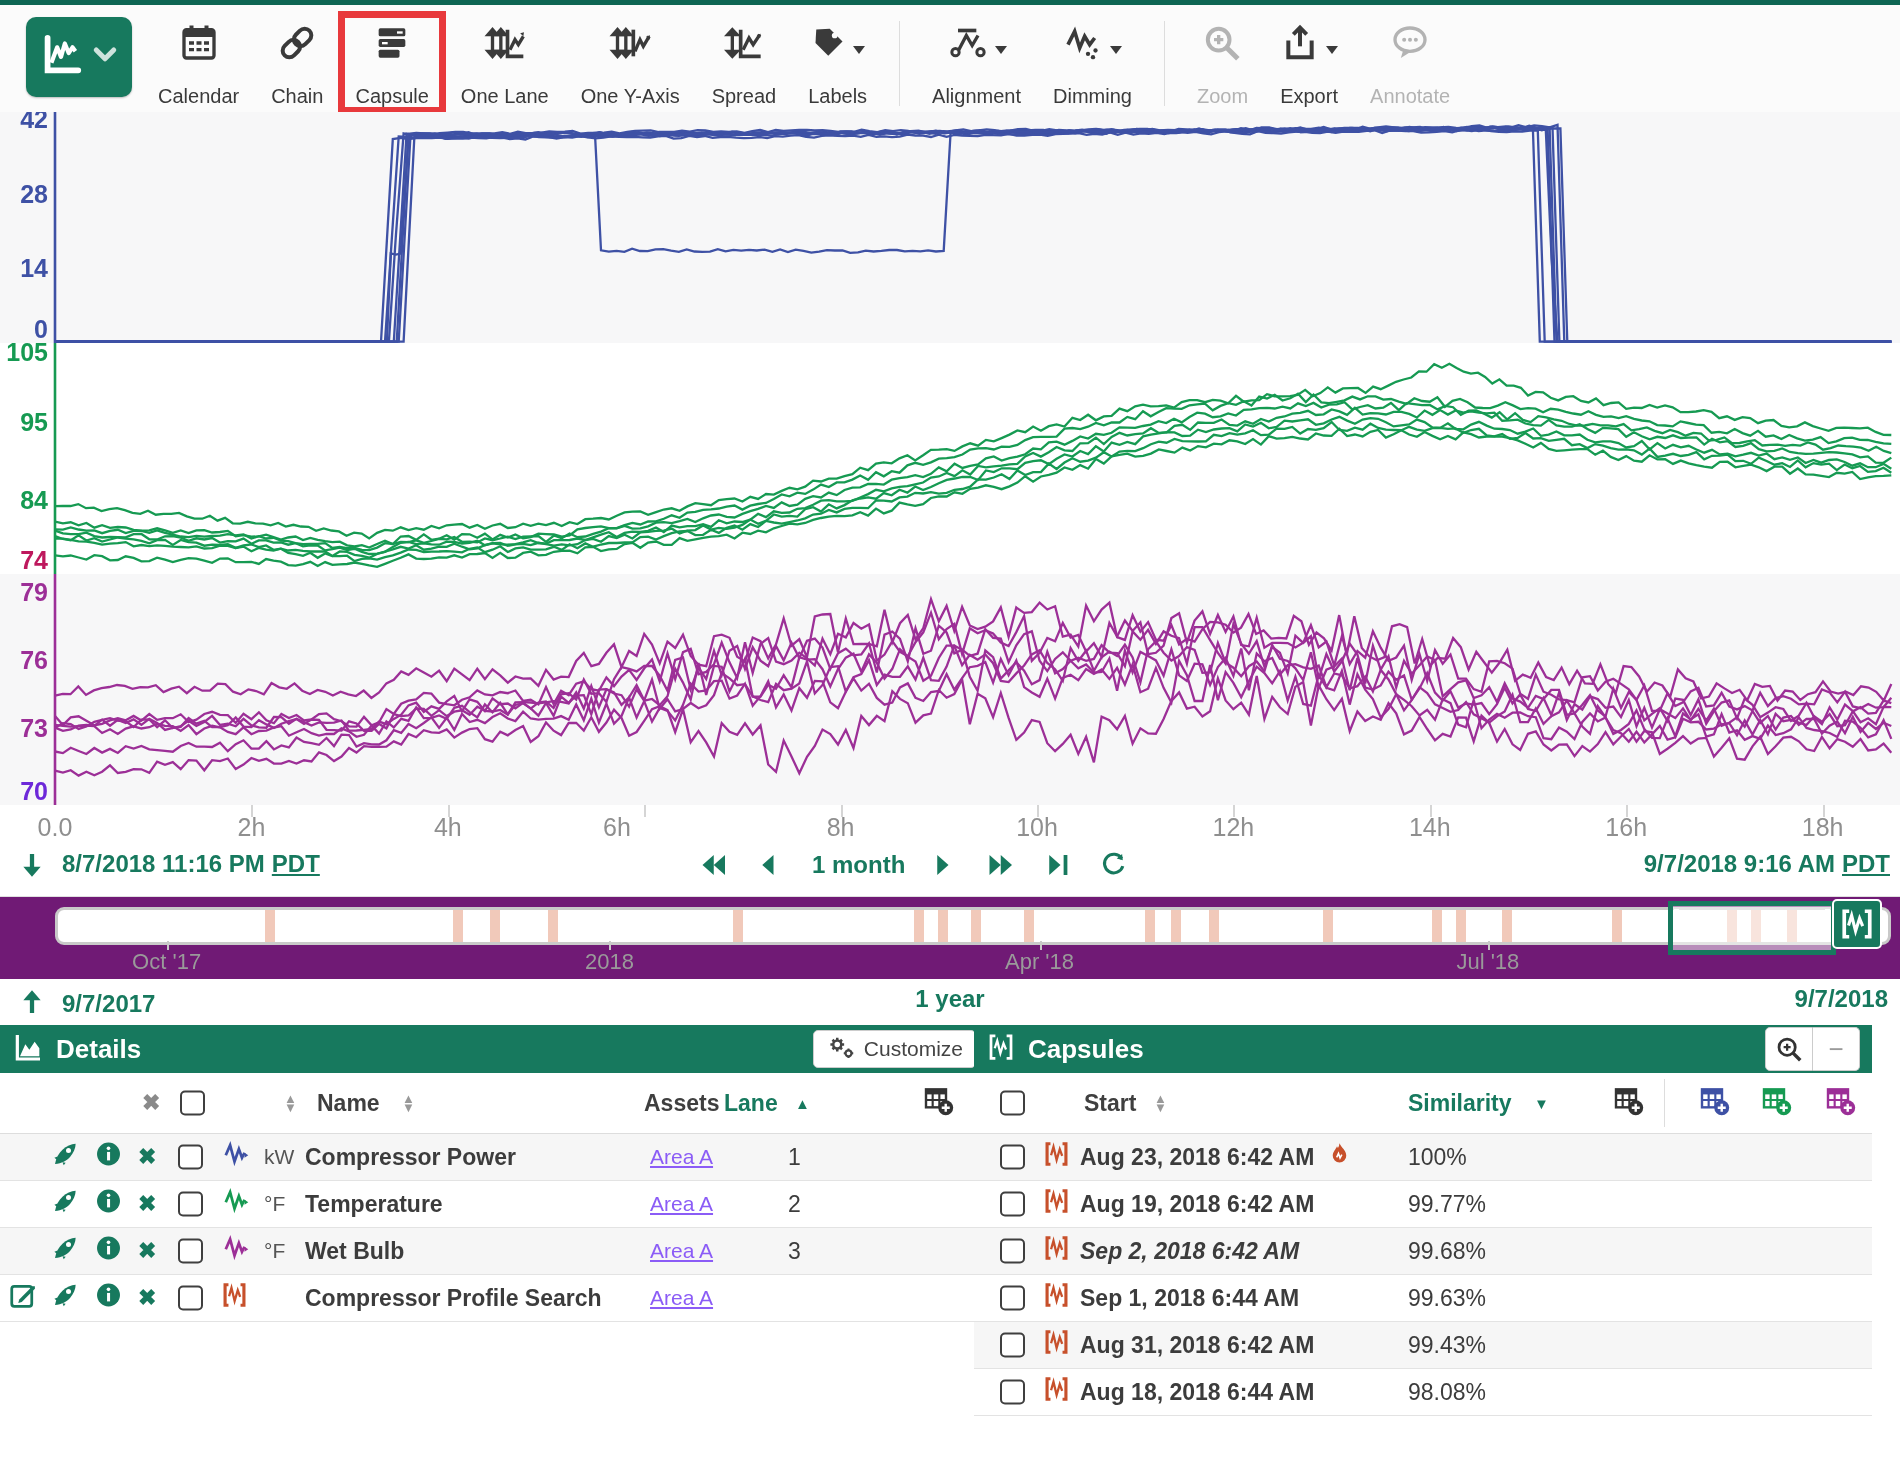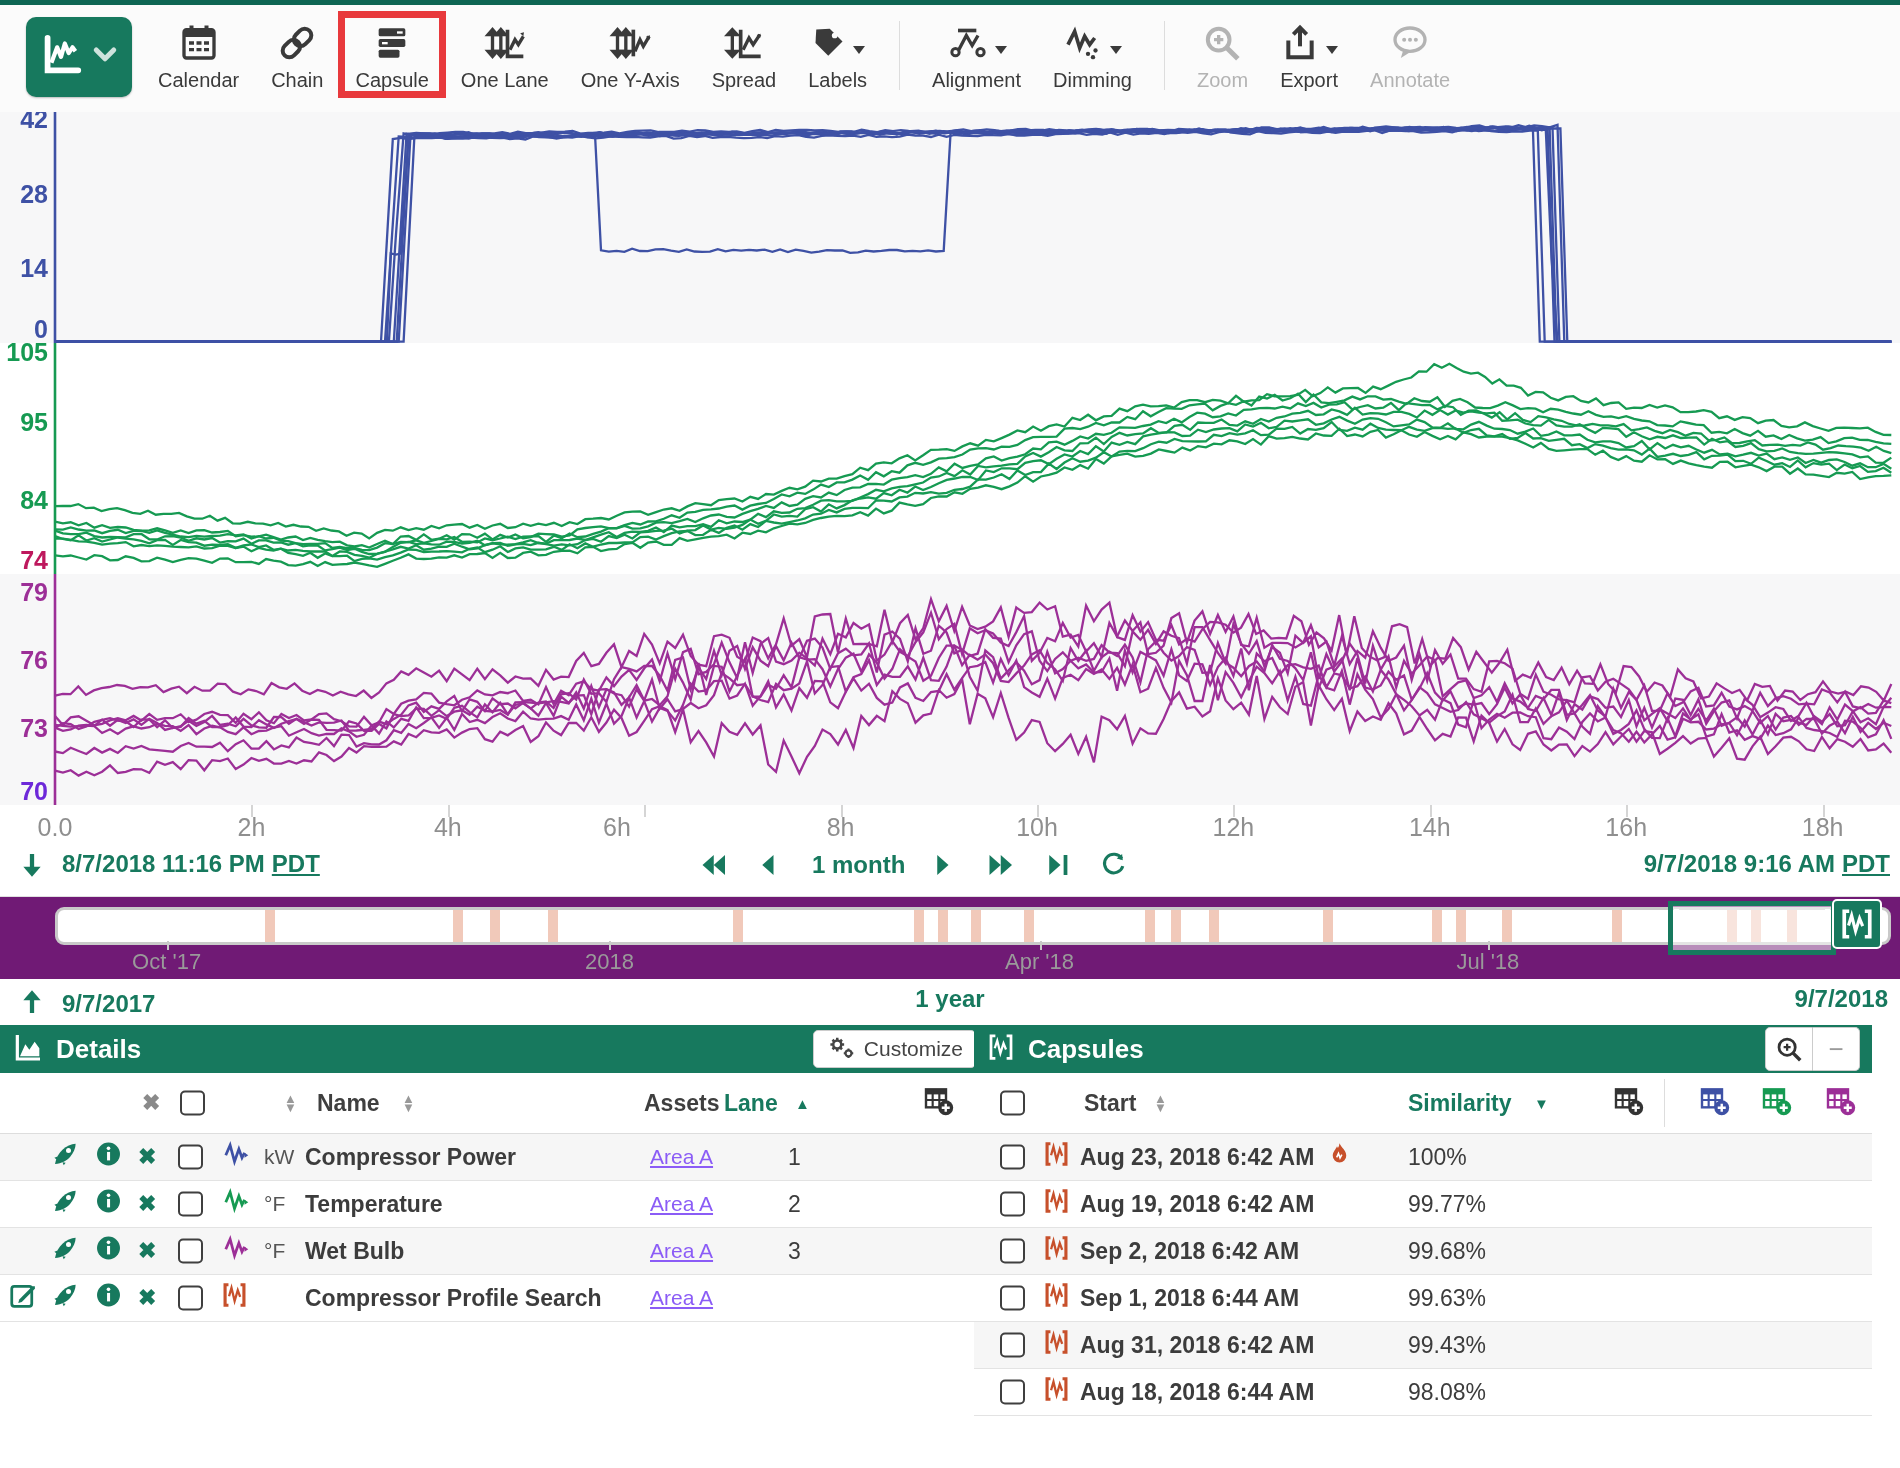--- a/index.html
+++ b/index.html
@@ -9,21 +9,21 @@
   
   .toolbar{position:absolute;top:5px;left:0;right:0;height:107px;background:#fbfbfb;
            border-bottom:1px solid #e2e2e2;}
   .wsbtn{position:absolute;left:26px;top:12px;width:106px;height:80px;background:#17795E;
          border-radius:10px;display:flex;align-items:center;justify-content:center;gap:6px;
          box-shadow:0 1px 2px rgba(0,0,0,.25);cursor:pointer;}
   .titems{position:absolute;left:158px;top:14px;display:flex;align-items:stretch;gap:32px;}
   .titem{position:relative;display:flex;flex-direction:column;align-items:center;cursor:pointer;color:#3a3a3a;}
   .titem.disabled{color:#b3b3b3;cursor:default;}
   .ticon{height:48px;display:flex;align-items:center;}
-  .tlabel{font-size:20px;margin-top:2px;white-space:nowrap;}
+  .tlabel{font-size:20px;margin-top:18px;white-space:nowrap;}
   .tdivider{width:1px;background:#ddd;margin:2px 0;}
   .caret{display:inline-block;width:0;height:0;border:6px solid transparent;border-top:8px solid currentColor;
          margin-left:6px;transform:translateY(10px);}
   .hlbox{position:absolute;top:-8px;bottom:-6px;left:-17px;right:-17px;border:7px solid #E8393C;}
   
   .chart{position:absolute;top:112px;left:0;width:1900px;height:693px;}
   .lane{position:relative;width:1900px;height:231px;overflow:hidden;}
   .lane svg{position:absolute;inset:0;}
   .ytick{position:absolute;right:1852px;transform:translateY(-50%);font-size:25px;font-weight:bold;width:48px;text-align:right;}
   .xstrip{position:absolute;top:805px;left:0;width:1900px;height:38px;}
@@ -650,21 +650,21 @@
               </svg></span>
             <span class="abs capdate" style="left: 106px;">Aug 19, 2018 6:42 AM</span>
             <span class="abs simval" style="left: 434px;">99.77%</span>
           </div>
           <div class="trow alt">
             <span class="abs checkbox" style="left: 26px;"></span>
             <span class="abs" style="left: 68px;"><svg width="29" height="29" viewBox="0 0 24 24" fill="none">
                 <path d="M7 3.5H4.2v17H7M17 3.5h2.8v17H17" stroke="#C7502B" stroke-width="2.6"></path>
                 <path d="M7.5 13l2-7 2.6 11 2.6-9 2 5.5" stroke="#C7502B" stroke-width="1.9" fill="none"></path>
               </svg></span>
-            <span class="abs capdate" style="left: 106px;">Sep 2, 2018 6:42 AM</span>
+            <span class="abs capdate" style="left: 106px; font-style: italic;">Sep 2, 2018 6:42 AM</span>
             <span class="abs simval" style="left: 434px;">99.68%</span>
           </div>
           <div class="trow">
             <span class="abs checkbox" style="left: 26px;"></span>
             <span class="abs" style="left: 68px;"><svg width="29" height="29" viewBox="0 0 24 24" fill="none">
                 <path d="M7 3.5H4.2v17H7M17 3.5h2.8v17H17" stroke="#C7502B" stroke-width="2.6"></path>
                 <path d="M7.5 13l2-7 2.6 11 2.6-9 2 5.5" stroke="#C7502B" stroke-width="1.9" fill="none"></path>
               </svg></span>
             <span class="abs capdate" style="left: 106px;">Sep 1, 2018 6:44 AM</span>
             <span class="abs simval" style="left: 434px;">99.63%</span>

